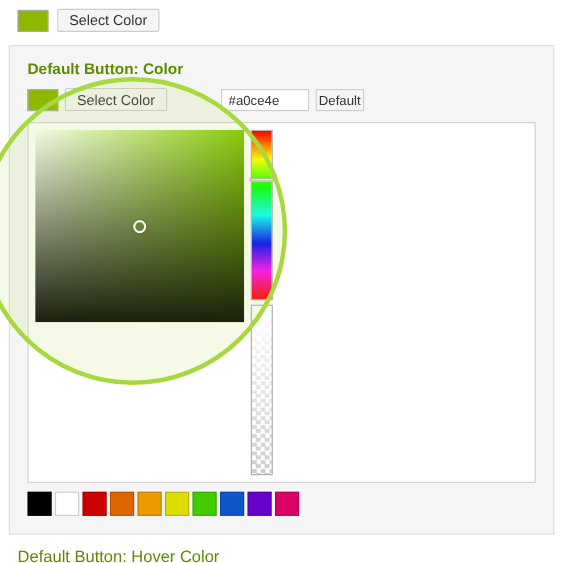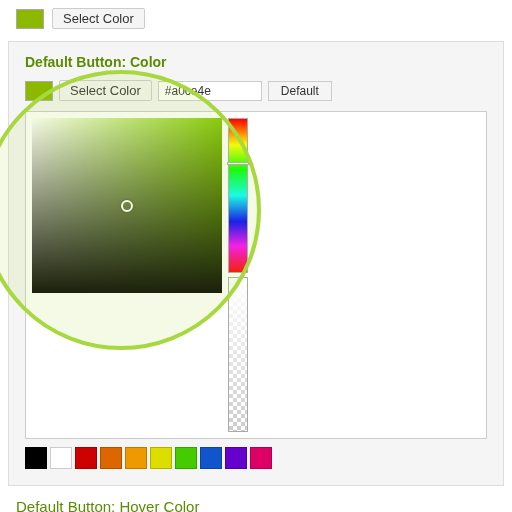--- a/index.html
+++ b/index.html
@@ -67,28 +67,29 @@
       display: flex;
       align-items: center;
       gap: 6px;
       margin-bottom: 10px;
     }
 
     .hex-input {
       border: 1px solid #ccc;
       padding: 2px 6px;
       font-size: 12px;
-      width: 104px;
+      width: 80px;
       color: #333;
+      margin-left: 43px;
     }
 
     .default-btn {
       background: #f5f5f5;
       border: 1px solid #ccc;
-      padding: 2px 12px;
+      padding: 2px 2px;
       font-size: 12px;
       cursor: pointer;
       color: #333;
     }
 
     
     .color-picker-area {
       display: flex;
       gap: 6px;
       border: 1px solid #ccc;

